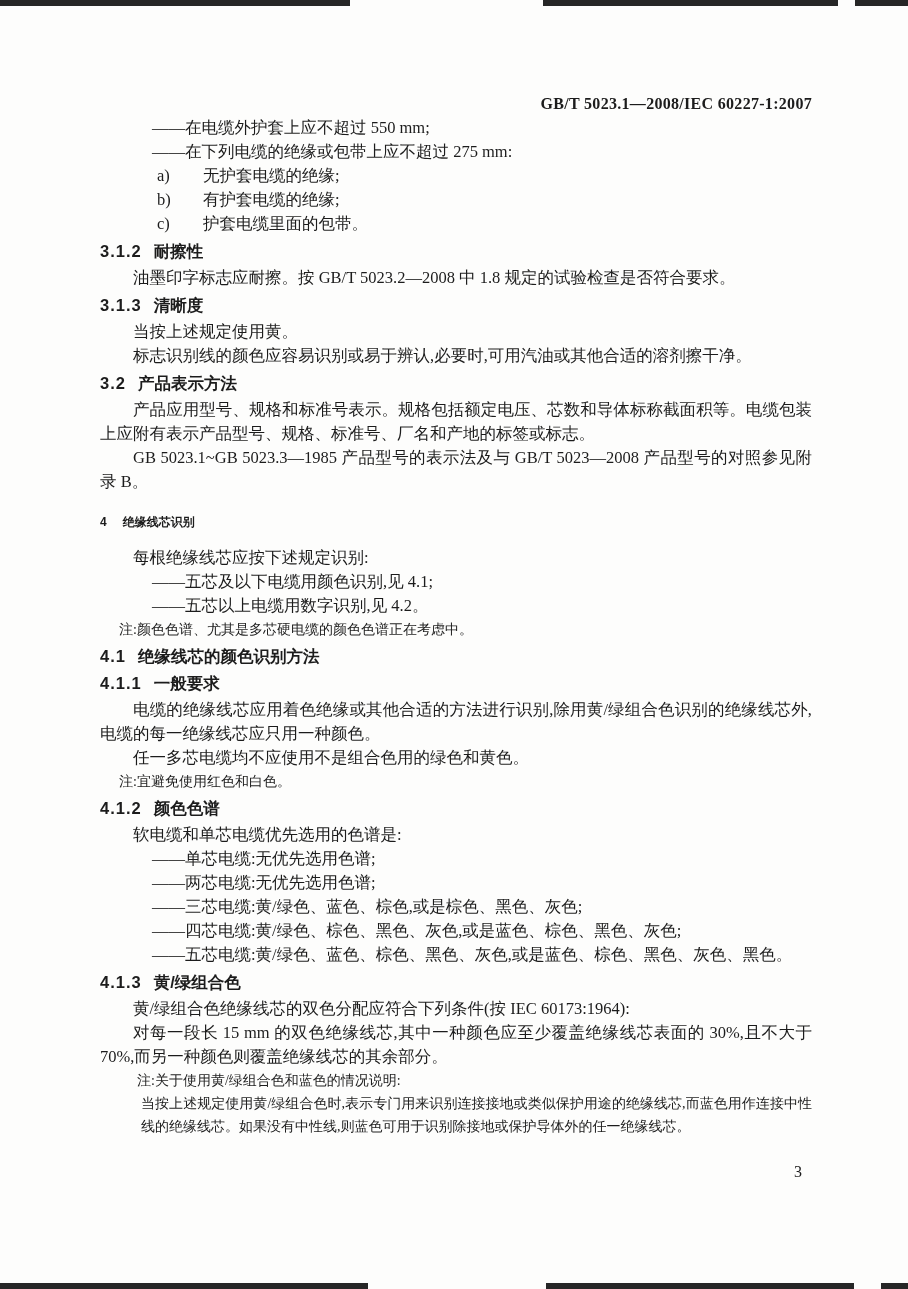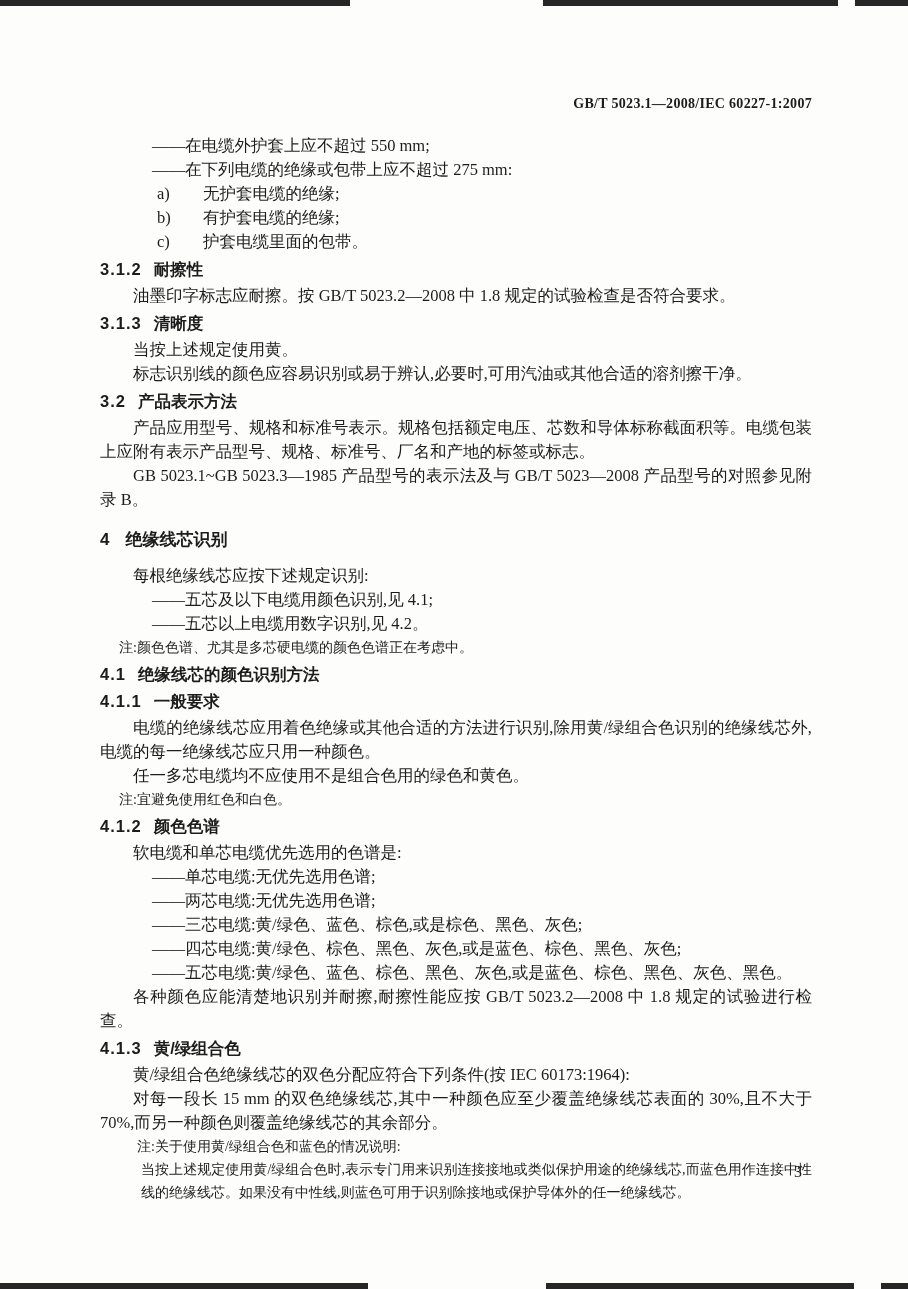--- a/index.html
+++ b/index.html
@@ -28,24 +28,23 @@
     position: absolute;
     left: 100px;
     top: 92px;
     width: 712px;
     font-size: 16.5px;
     line-height: 24px;
   }
   .running-header {
     text-align: right;
     font-weight: bold;
-    font-size: 14px;
+    font-size: 16px;
     font-family: "Liberation Serif", "DejaVu Serif", serif;
     letter-spacing: 0.3px;
-    margin-bottom: 18px;
   }
   .dash-item {
     margin-left: 52px;
   }
   .letter-item {
     margin-left: 57px;
   }
   .letter-item .letter-label {
     display: inline-block;
     width: 46px;
@@ -57,21 +56,21 @@
   .heading {
     font-family: "Liberation Sans", "DejaVu Sans", sans-serif;
     font-weight: bold;
     font-size: 16.5px;
     margin: 3px 0 3px 0;
   }
   .heading .clause-num { margin-right: 12px; letter-spacing: 1px; }
   .chapter-heading {
     font-family: "Liberation Sans", "DejaVu Sans", sans-serif;
     font-weight: bold;
-    font-size: 17px;
+    font-size: 12px;
     margin: 16px 0 12px 0;
   }
   .chapter-heading .clause-num { margin-right: 16px; }
   .note {
     font-size: 14px;
     line-height: 23px;
     margin-left: 19px;
   }
   .note-deep {
     font-size: 14px;
@@ -159,21 +158,20 @@
 
     <div class="heading">
       <span class="clause-num">4.1.2</span><span>颜色色谱</span>
     </div>
     <div class="para">软电缆和单芯电缆优先选用的色谱是:</div>
     <div class="dash-item">——单芯电缆:无优先选用色谱;</div>
     <div class="dash-item">——两芯电缆:无优先选用色谱;</div>
     <div class="dash-item">——三芯电缆:黄/绿色、蓝色、棕色,或是棕色、黑色、灰色;</div>
     <div class="dash-item">——四芯电缆:黄/绿色、棕色、黑色、灰色,或是蓝色、棕色、黑色、灰色;</div>
     <div class="dash-item">——五芯电缆:黄/绿色、蓝色、棕色、黑色、灰色,或是蓝色、棕色、黑色、灰色、黑色。</div>
-    <div class="para">各种颜色应能清楚地识别并耐擦,耐擦性能应按 GB/T 5023.2—2008 中 1.8 规定的试验进行检查。</div>
 
     <div class="heading">
       <span class="clause-num">4.1.3</span><span>黄/绿组合色</span>
     </div>
     <div class="para">黄/绿组合色绝缘线芯的双色分配应符合下列条件(按 IEC 60173:1964):</div>
     <div class="para">对每一段长 15 mm 的双色绝缘线芯,其中一种颜色应至少覆盖绝缘线芯表面的 30%,且不大于 70%,而另一种颜色则覆盖绝缘线芯的其余部分。</div>
     <div class="note-deep">注:关于使用黄/绿组合色和蓝色的情况说明:</div>
     <div class="note-body">当按上述规定使用黄/绿组合色时,表示专门用来识别连接接地或类似保护用途的绝缘线芯,而蓝色用作连接中性线的绝缘线芯。如果没有中性线,则蓝色可用于识别除接地或保护导体外的任一绝缘线芯。</div>
 
   </div>

